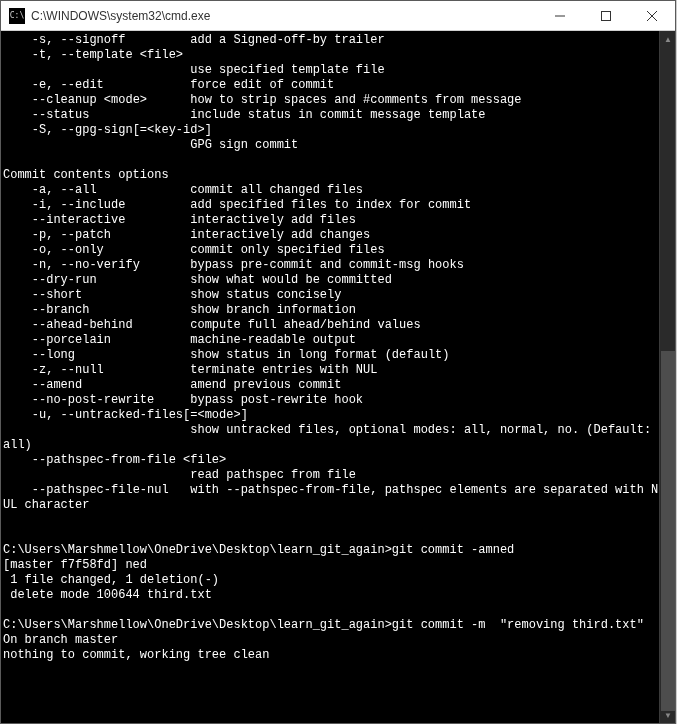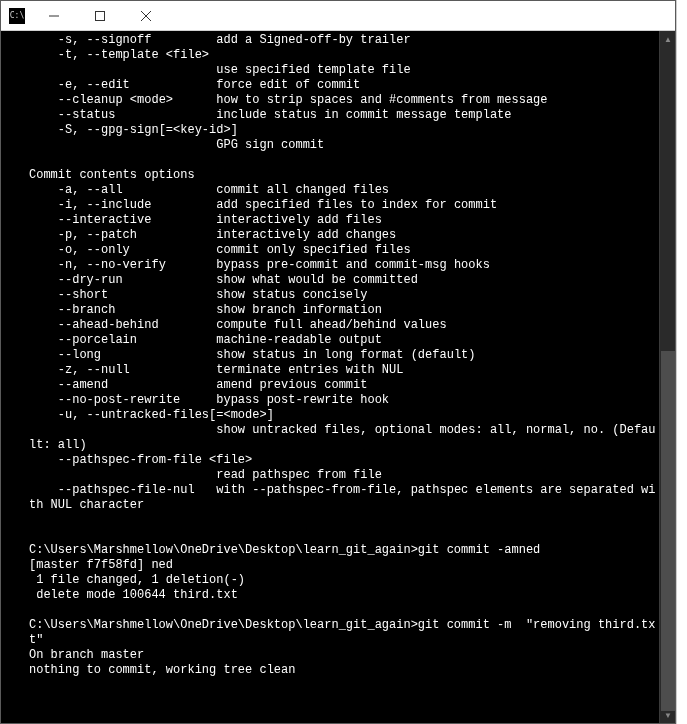--- a/index.html
+++ b/index.html
@@ -53,21 +53,20 @@
   justify-content: center;
   font-size: 10px;
   color: #333;
 }
 .win-btn svg { width: 10px; height: 10px; }
 .terminal-wrap {
   flex: 1;
   display: flex;
   background: #000;
   overflow: hidden;
-  padding-left: 26px;
 }
 .terminal {
   flex: 1;
   background: #000;
   color: #fff;
   font-family: Consolas, 'Courier New', monospace;
   font-size: 12px;
   line-height: 15px;
   white-space: pre-wrap;
   word-break: break-all;
@@ -109,20 +108,21 @@
   top: 0;
   border-left: 1px solid #ccc;
 }
 </style>
 </head>
 <body>
 
 <div class="window">
   <div class="titlebar">
     <span class="titlebar-icon">C:\</span>
+    <span class="titlebar-title">C:\WINDOWS\system32\cmd.exe</span>
     <div class="win-controls">
       <div class="win-btn">
         <svg viewBox="0 0 10 10">
             <line x1="0" y1="5" x2="10" y2="5" stroke="#333" stroke-width="1"></line>
           </svg>
       </div>
       <div class="win-btn">
         <svg viewBox="0 0 10 10">
             <rect x="0.5" y="0.5" width="9" height="9" fill="none" stroke="#333" stroke-width="1"></rect>
           </svg>

